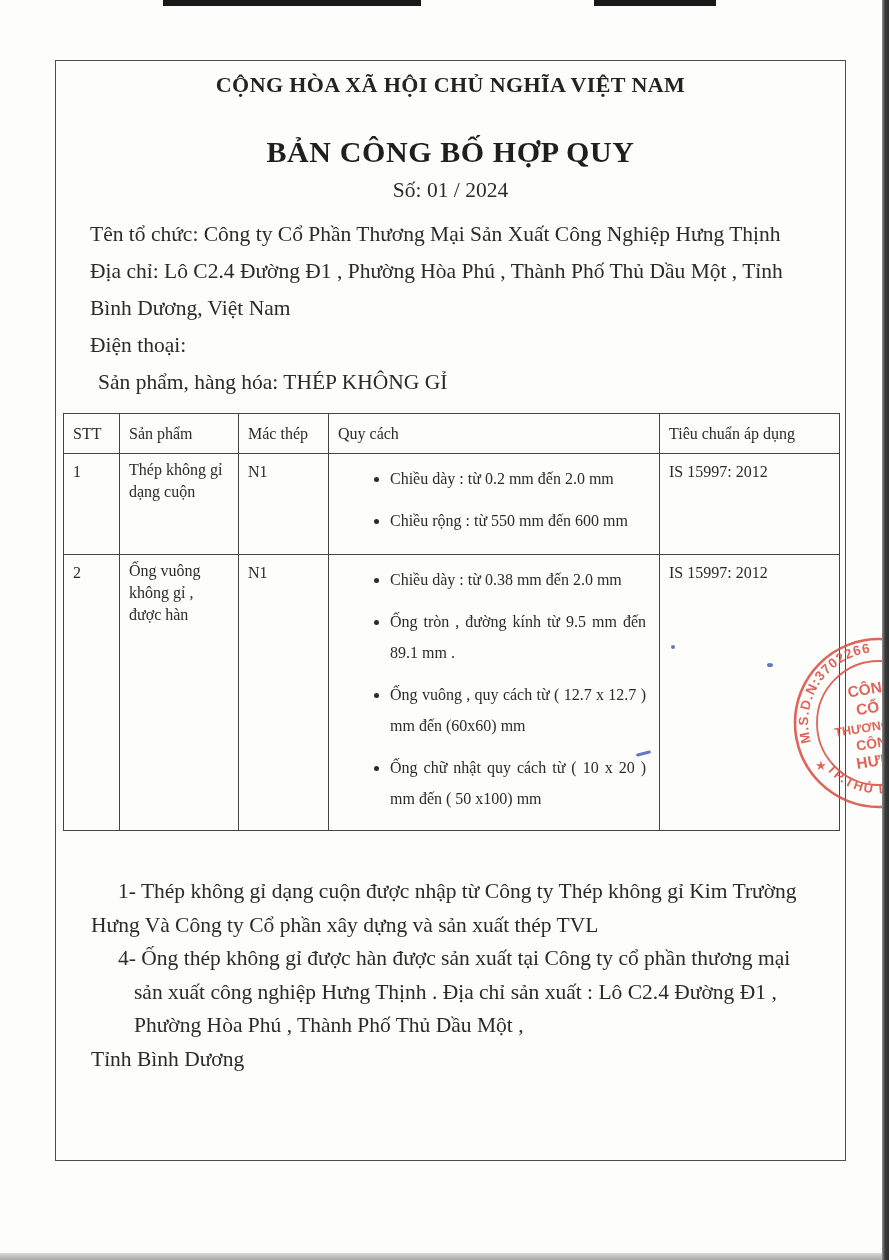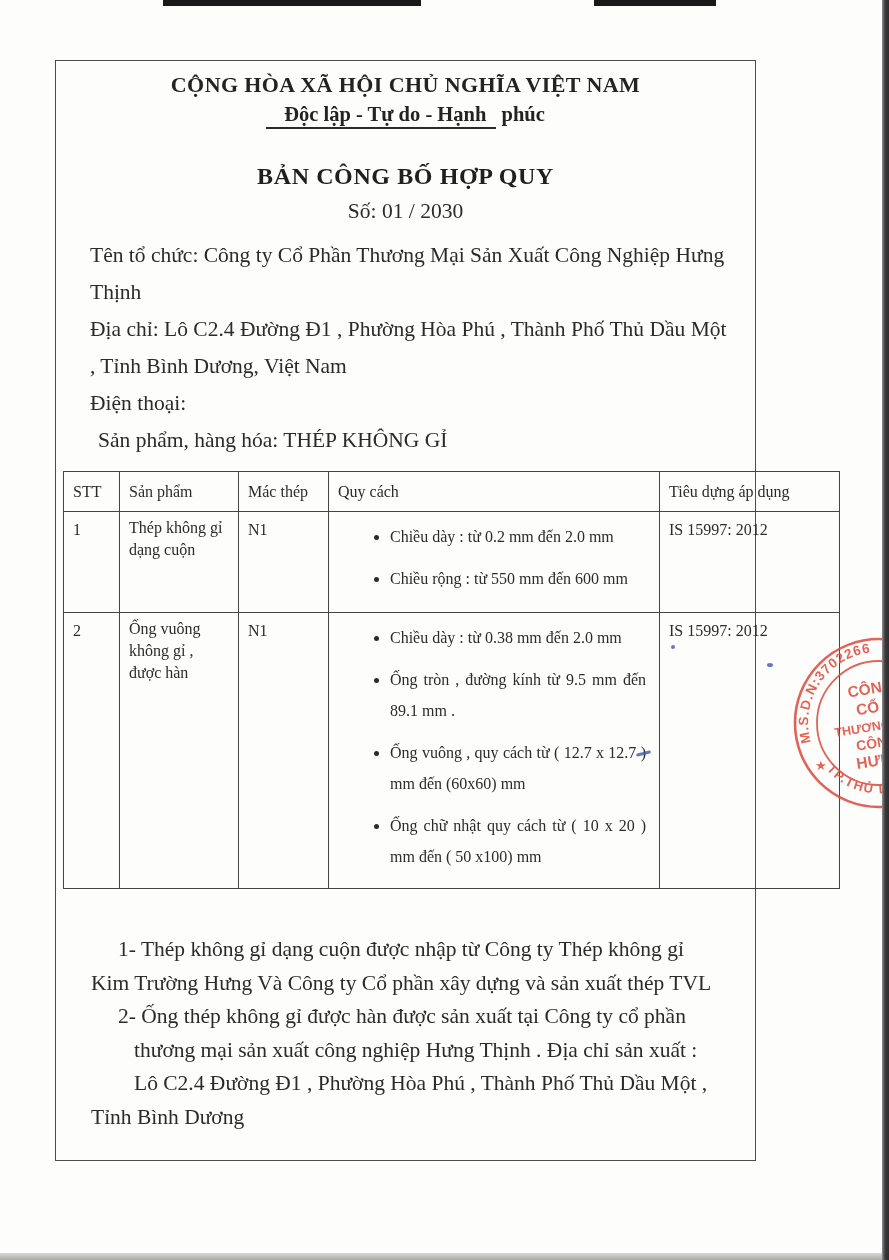--- a/index.html
+++ b/index.html
@@ -16,29 +16,29 @@
     background:linear-gradient(to bottom,#d8d8d5,#a9a9a6);z-index:49;}
   .scan-strip{position:absolute;top:0;height:6px;background:#191919;z-index:48;}
   .scan-strip.s1{left:163px;width:258px;}
   .scan-strip.s2{left:594px;width:122px;}
   .ink-mark{position:absolute;background:#3f56ad;border-radius:50%;opacity:.8;z-index:40;}
   .ink-a{left:767px;top:663px;width:6px;height:4px;}
   .ink-b{left:636px;top:752px;width:15px;height:3px;border-radius:2px;transform:rotate(-14deg);}
   .ink-c{left:671px;top:645px;width:4px;height:4px;}
 
   
-  .frame{position:absolute;left:55px;top:60px;width:701px;height:1101px;
+  .frame{position:absolute;left:55px;top:60px;width:791px;height:1101px;
     border:1.6px solid #4c4c49;box-sizing:border-box;background:transparent;}
 
   .nat-header{margin-top:11px;text-align:center;font-weight:bold;
     font-size:22px;letter-spacing:.4px;color:#23231f;}
   .motto{margin-top:5px;text-align:center;font-weight:bold;font-size:20.5px;color:#23231f;}
   .motto .u{border-bottom:2px solid #2a2a27;padding:0 10px 2px 18px;}
   .doc-title{margin-top:37px;text-align:center;font-weight:bold;
-    font-size:24px;letter-spacing:.6px;color:#1f1f1c;}
+    font-size:30px;letter-spacing:.6px;color:#1f1f1c;}
   .doc-number{margin-top:9px;text-align:center;font-size:21.5px;}
 
   .org-block{margin:13px 28px 12px 34px;font-size:21.5px;line-height:37px;}
   .org-block p{margin:0;}
   .p-indent{padding-left:8px;}
   .product-value{font-weight:normal;}
 
   table.spec{border-collapse:collapse;margin:9px 0 0 7px;width:776px;
     font-size:16px;table-layout:fixed;}
   table.spec th,table.spec td{border:1.4px solid #45453f;box-sizing:border-box;
@@ -69,24 +69,23 @@
 <div class="scan-strip s2"></div>
 <div class="scan-band-right"></div>
 <div class="scan-band-bottom"></div>
 <div class="ink-mark ink-a"></div>
 <div class="ink-mark ink-b"></div>
 <div class="ink-mark ink-c"></div>
 
 <div class="frame">
 
   <div class="nat-header">CỘNG HÒA XÃ HỘI CHỦ NGHĨA VIỆT NAM</div>
-  <div class="motto"><span class="u">Độc lập - Tự do - Hạnh</span><span> phúc</span></div>
 
   <div class="doc-title">BẢN CÔNG BỐ HỢP QUY</div>
-  <div class="doc-number">Số: 01 / 2030</div>
+  <div class="doc-number">Số: 01 / 2024</div>
 
   <div class="org-block">
     <p>Tên tổ chức: Công ty Cổ Phần Thương Mại Sản Xuất Công Nghiệp Hưng Thịnh</p>
     <p>Địa chỉ: Lô C2.4 Đường Đ1 , Phường Hòa Phú , Thành Phố Thủ Dầu Một , Tỉnh Bình Dương, Việt Nam</p>
     <p>Điện thoại:</p>
     <p class="p-indent"><span>Sản phẩm, hàng hóa: </span><span class="product-value">THÉP KHÔNG GỈ</span></p>
   </div>
 
   <table class="spec">
     <colgroup>
@@ -95,21 +94,21 @@
         <col class="c-mt">
         <col class="c-qc">
         <col class="c-tc">
       </colgroup>
     <thead>
       <tr>
         <th class="center">STT</th>
         <th>Sản phẩm</th>
         <th>Mác thép</th>
         <th>Quy cách</th>
-        <th>Tiêu dựng áp dụng</th>
+        <th>Tiêu chuẩn áp dụng</th>
       </tr>
     </thead>
     <tbody>
       <tr class="r1">
         <td class="center" style="padding-top:9px;">1</td>
         <td class="justify">Thép không gỉ dạng cuộn</td>
         <td class="center" style="padding-top:9px;">N1</td>
         <td>
           <ul class="qc">
             <li>Chiều dày : từ 0.2 mm đến 2.0 mm</li>
@@ -130,21 +129,21 @@
             <li>Ống chữ nhật quy cách từ ( 10 x 20 ) mm đến ( 50 x100) mm</li>
           </ul>
         </td>
         <td style="padding-top:9px;">IS 15997: 2012</td>
       </tr>
     </tbody>
   </table>
 
   <div class="notes">
     <p class="note-1">1-  Thép không gỉ dạng cuộn được nhập từ Công ty Thép không gỉ Kim Trường Hưng Và Công ty Cổ phần xây dựng và sản xuất thép TVL</p>
-    <p class="note-2">2-  Ống thép không gỉ được hàn được sản xuất tại Công ty cổ phần thương mại sản xuất công nghiệp Hưng Thịnh . Địa chỉ sản xuất : Lô C2.4 Đường Đ1 , Phường Hòa Phú , Thành Phố Thủ Dầu Một ,</p>
+    <p class="note-2">4-  Ống thép không gỉ được hàn được sản xuất tại Công ty cổ phần thương mại sản xuất công nghiệp Hưng Thịnh . Địa chỉ sản xuất : Lô C2.4 Đường Đ1 , Phường Hòa Phú , Thành Phố Thủ Dầu Một ,</p>
     <p>Tỉnh Bình Dương</p>
 
   </div>
 
 </div>
 
 <svg class="stamp" viewBox="0 0 200 200">
   <g stroke="#dc4f43" fill="none">
     <circle cx="100" cy="100" r="84" stroke-width="2.6"></circle>
     <circle cx="100" cy="100" r="62" stroke-width="1.8"></circle>

